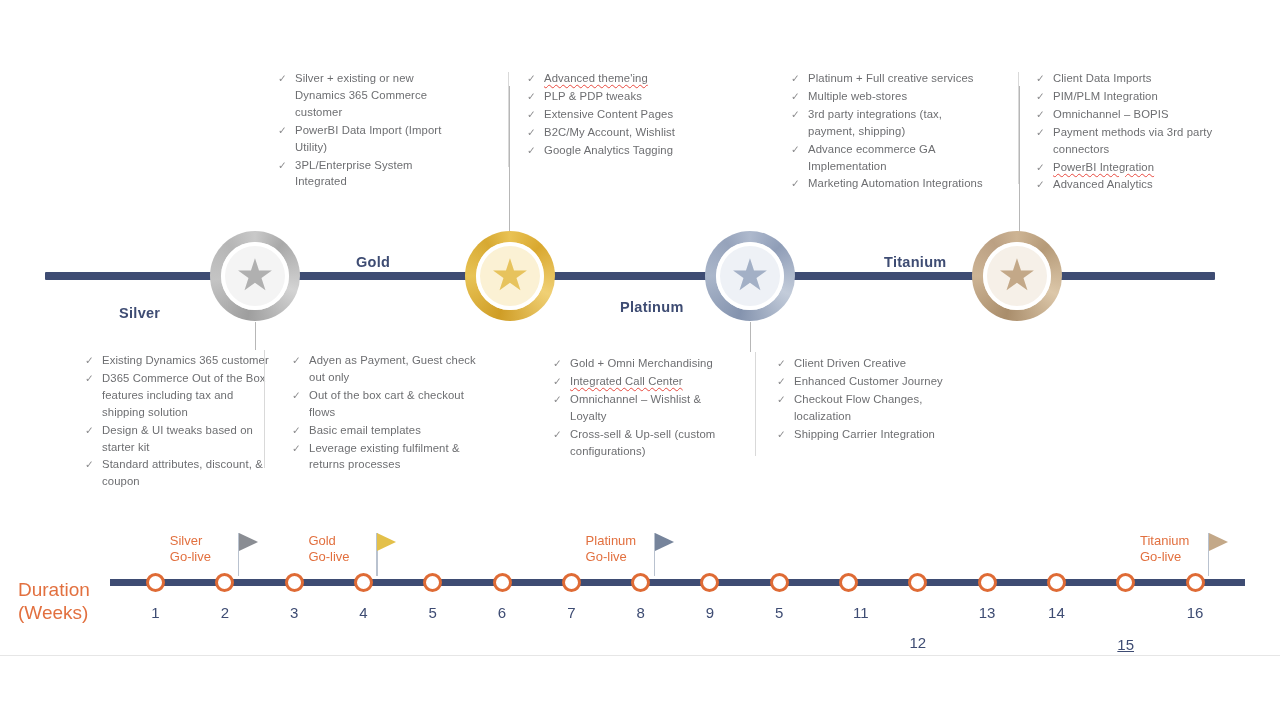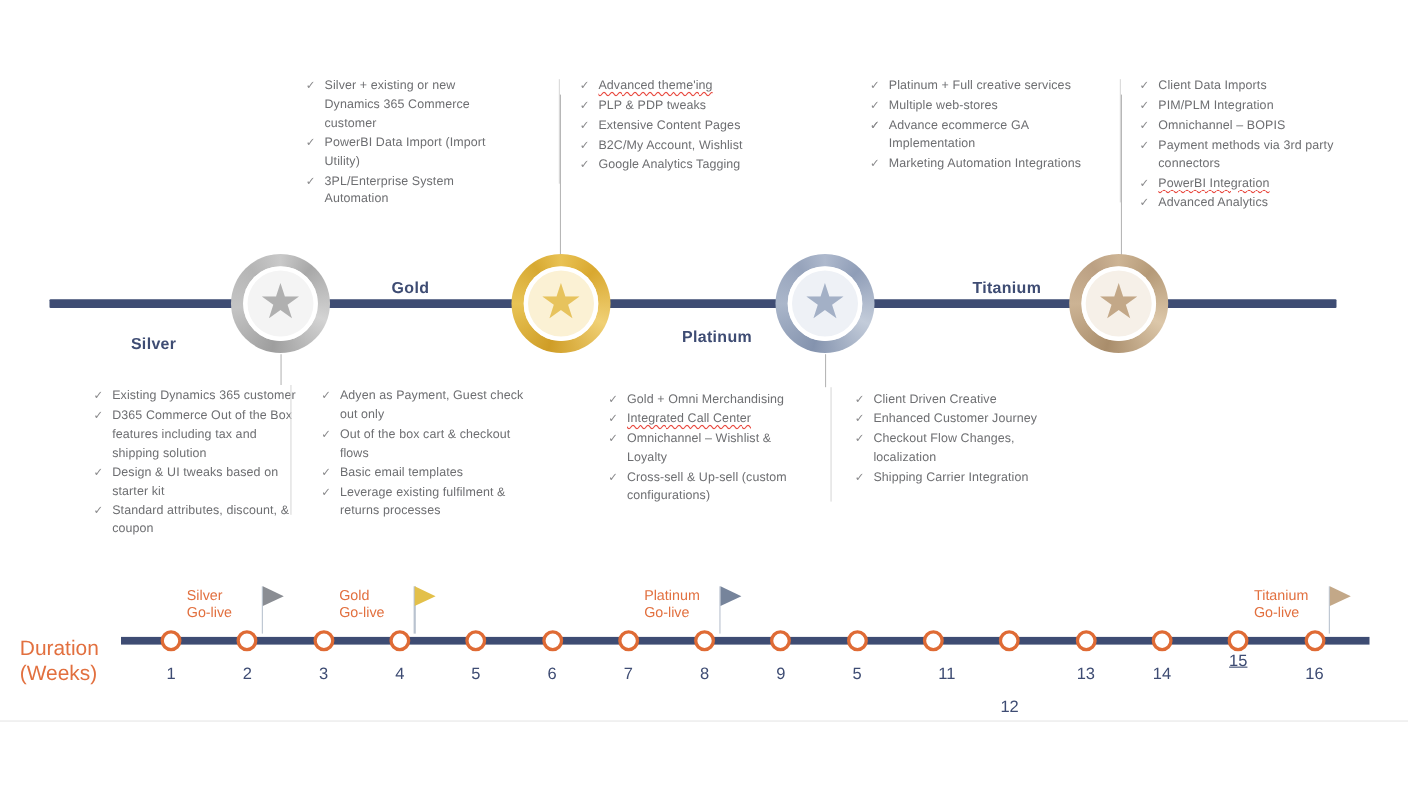--- a/index.html
+++ b/index.html
@@ -110,40 +110,40 @@
 </style>
 </head>
 <body>
 
 <div class="stage">
 
   <div class="feat" style="left:278px;top:70px;width:182px;">
     <ul>
       <li><span class="tick">✓</span><span>Silver + existing or new Dynamics 365 Commerce customer</span></li>
       <li><span class="tick">✓</span><span>PowerBI Data Import (Import Utility)</span></li>
-      <li><span class="tick">✓</span><span>3PL/Enterprise System Automation</span></li>
+      <li><span class="tick">✓</span><span>3PL/Enterprise System Integrated</span></li>
     </ul>
   </div>
 
   <div class="feat" style="left:527px;top:70px;width:175px;">
     <ul>
       <li><span class="tick">✓</span><span class="wavy">Advanced theme'ing</span></li>
       <li><span class="tick">✓</span><span>PLP &amp; PDP tweaks</span></li>
       <li><span class="tick">✓</span><span>Extensive Content Pages</span></li>
       <li><span class="tick">✓</span><span>B2C/My Account, Wishlist</span></li>
       <li><span class="tick">✓</span><span>Google Analytics Tagging</span></li>
     </ul>
   </div>
   <div class="vdiv" style="left:508px;top:72px;height:95px;"></div>
 
   <div class="feat" style="left:791px;top:70px;width:200px;">
     <ul>
       <li><span class="tick">✓</span><span>Platinum + Full creative services</span></li>
       <li><span class="tick">✓</span><span>Multiple web-stores</span></li>
-      <li><span class="tick">✓</span></li>
+      <li><span class="tick">✓</span><span>3rd party integrations (tax, payment, shipping)</span></li>
       <li><span class="tick">✓</span><span>Advance ecommerce GA Implementation</span></li>
       <li><span class="tick">✓</span><span>Marketing Automation Integrations</span></li>
     </ul>
   </div>
 
   <div class="feat" style="left:1036px;top:70px;width:185px;">
     <ul>
       <li><span class="tick">✓</span><span>Client Data Imports</span></li>
       <li><span class="tick">✓</span><span>PIM/PLM Integration</span></li>
       <li><span class="tick">✓</span><span>Omnichannel – BOPIS</span></li>
@@ -258,21 +258,21 @@
       <div class="wknum" style="left: 759.2px; top: 604px;">5</div>
       <div class="wknode" style="left: 839px; top: 573px;"></div>
       <div class="wknum" style="left: 828.5px; top: 604px; text-align: right;">11</div>
       <div class="wknode" style="left: 908.3px; top: 573px;"></div>
       <div class="wknum" style="left: 897.8px; top: 634px;">12</div>
       <div class="wknode" style="left: 977.6px; top: 573px;"></div>
       <div class="wknum" style="left: 967.1px; top: 604px;">13</div>
       <div class="wknode" style="left: 1046.9px; top: 573px;"></div>
       <div class="wknum" style="left: 1036.4px; top: 604px;">14</div>
       <div class="wknode" style="left: 1116.2px; top: 573px;"></div>
-      <div class="wknum" style="left: 1105.7px; top: 592px; text-decoration: underline;">15</div>
+      <div class="wknum" style="left: 1105.7px; top: 636px; text-decoration: underline;">15</div>
       <div class="wknode" style="left: 1185.5px; top: 573px;"></div>
       <div class="wknum" style="left: 1175px; top: 604px; text-align: center;">16</div>
     </div>
   <div id="milestones-layer">
       <div class="flagpole" style="left: 237.8px; top: 533px; height: 43px;"></div>
       <div class="flag" style="left: 238.8px; top: 533px; border-width: 9px 0px 9px 19px; border-color: transparent transparent transparent rgb(138, 141, 147);"></div>
       <div class="golive" style="left: 169.8px; top: 533px; width: 64px;">
         <div>Silver</div>
         <div>Go-live</div>
       </div>

